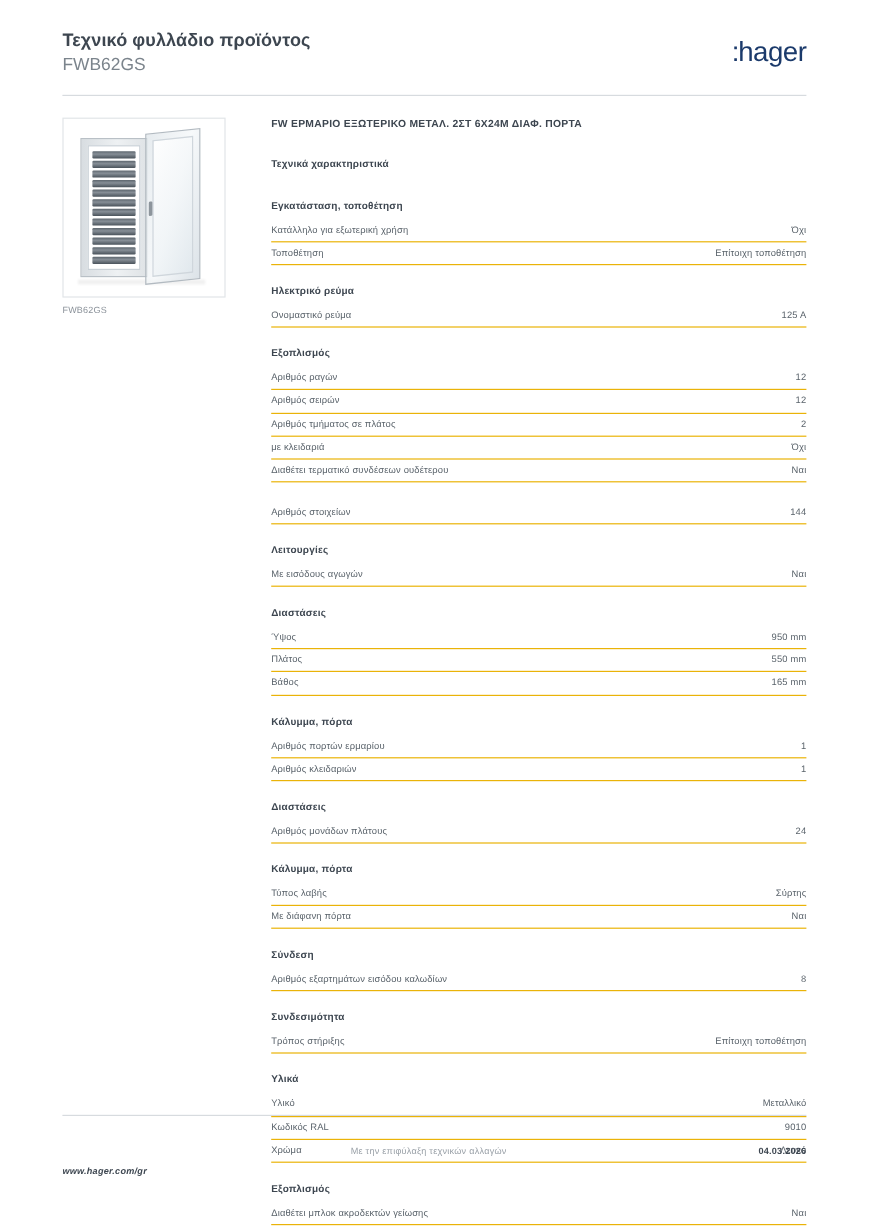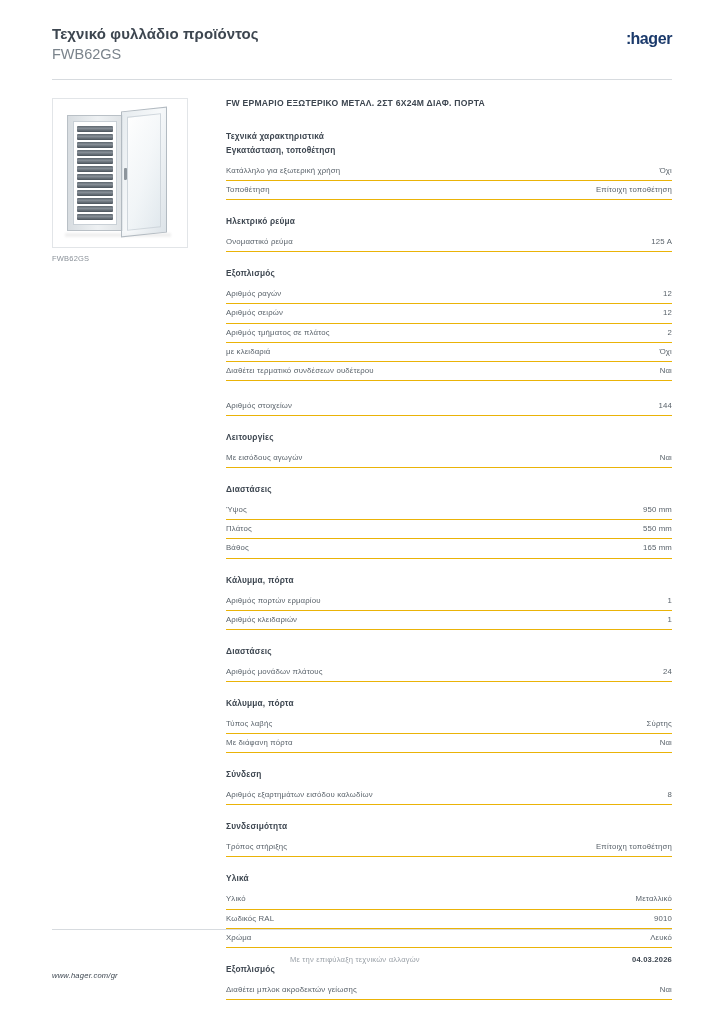--- a/index.html
+++ b/index.html
@@ -42,22 +42,22 @@
     letter-spacing: 0.1px;
   }
   .doc-subtitle {
     font-size: 14.5px;
     font-weight: normal;
     color: #7b848c;
     line-height: 1.35;
     margin-top: 1px;
   }
   .logo {
-    font-size: 16px;
-    font-weight: bold;
+    font-size: 23px;
+    font-weight: normal;
     color: #1b3a6b;
     letter-spacing: -0.4px;
     padding-top: 6px;
   }
   .logo .colon {
     color: #1b3a6b;
     letter-spacing: -2px;
     margin-right: 1px;
   }
   .header-rule {
@@ -130,42 +130,42 @@
     text-align: right;
     letter-spacing: 0.15px;
     white-space: nowrap;
     padding-left: 14px;
   }
   .char-head {
     font-size: 8.3px;
     font-weight: bold;
     color: #3d4650;
     letter-spacing: 0.2px;
-    margin-bottom: 4px;
+    margin-bottom: 25px;
   }
 
   
   .footer {
     position: absolute;
     left: 52px;
     right: 52px;
     bottom: 28px;
   }
   .footer-rule {
     border-top: 1px solid #d7dbdf;
     margin-bottom: 9px;
   }
   .footer-inner {
     display: flex;
     justify-content: space-between;
     align-items: center;
     font-size: 7.6px;
   }
   .footer-left {
-    font-weight: normal;
+    font-weight: bold;
     color: #3d4650;
     font-style: italic;
     letter-spacing: 0.2px;
     margin-top: 32px;
   }
   .footer-center {
     color: #9aa1a8;
     letter-spacing: 0.2px;
   }
   .footer-right {

